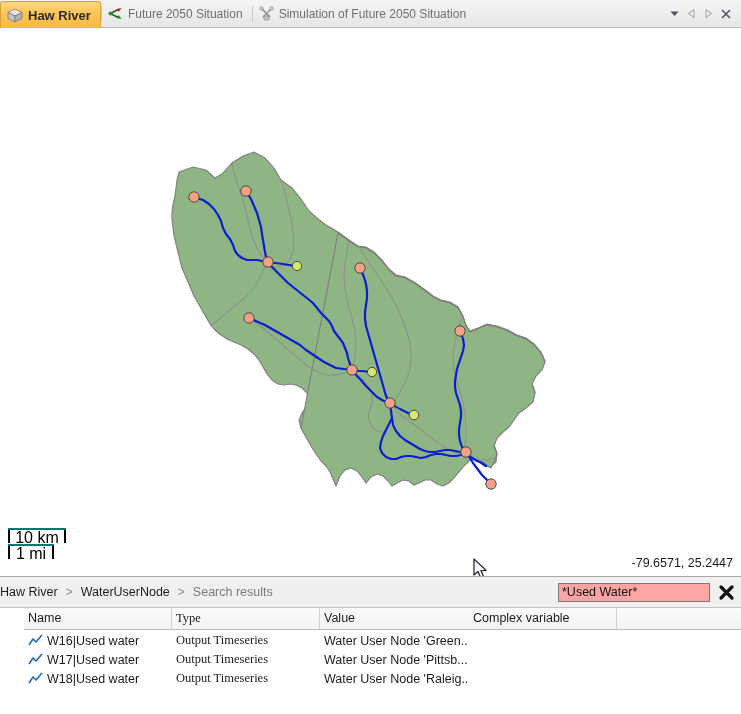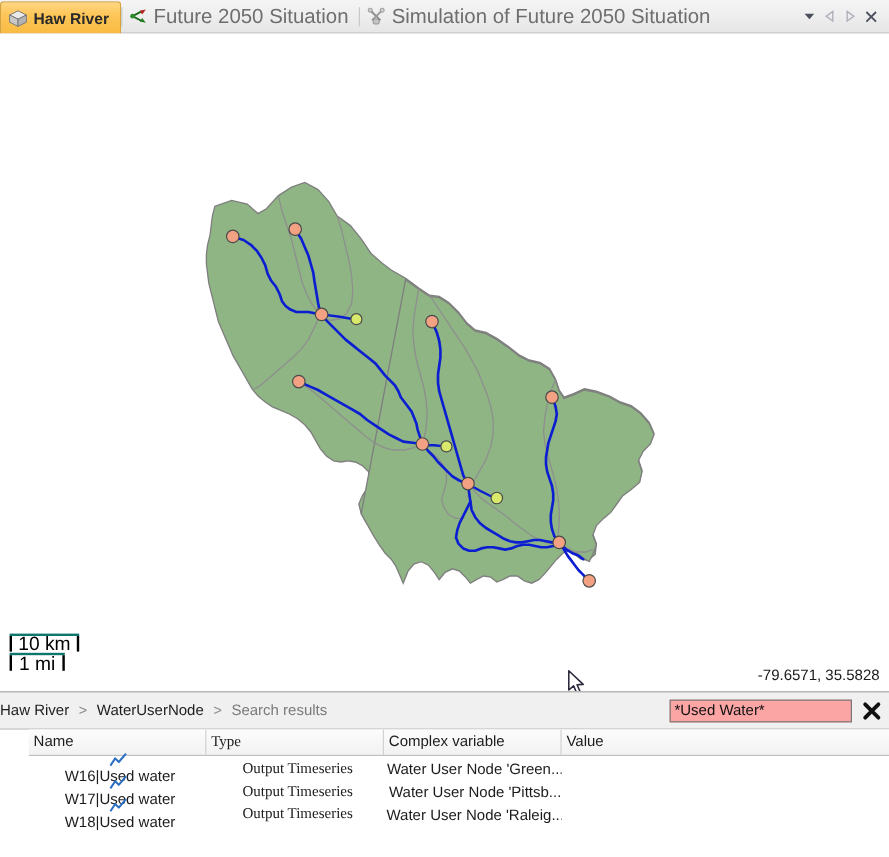--- a/index.html
+++ b/index.html
@@ -28,21 +28,21 @@
     box-sizing: border-box;
     display: flex;
     align-items: stretch;
   }
   .tab {
     display: flex;
     align-items: center;
     padding: 0 9px 0 6px;
     height: 27px;
     box-sizing: border-box;
-    font-size: 17px;
+    font-size: 12px;
     color: #6e6e6e;
     white-space: nowrap;
     cursor: default;
   }
   .tab.active {
     background: linear-gradient(to bottom, #ffd783 0%, #fdc658 40%, #f9bb42 100%);
     border: 1px solid #d8a33a;
     border-bottom: none;
     border-radius: 3px 3px 0 0;
     color: #2a2a2a;
@@ -204,21 +204,20 @@
   }
   .res-row .rc {
     font-size: 12.5px;
     color: #1c1c1c;
     padding-left: 4px;
     box-sizing: border-box;
     white-space: nowrap;
     overflow: hidden;
     display: flex;
     align-items: center;
-    flex-direction: column;
   }
   .c0 { width: 148px; }
   .c1 { width: 148px; font-family: Liberation Serif, serif; }
   .c2 { width: 148px; }
   .c3 { width: 148px; }
   .c4 { width: 149px; border-right: none !important; }
   .rowicon { width: 15px; height: 13px; margin-right: 4px; flex: none; }
   .res-rows { padding-top: 1px; }
 </style>
 </head>
@@ -408,21 +407,21 @@
       <div class="tickR"></div>
       <span>10 km</span>
     </div>
     <div class="scale-row scale-mi">
       <div class="tickL"></div>
       <div class="tickR"></div>
       <span>1 mi</span>
     </div>
   </div>
 
-  <div class="coords">-79.6571, 35.5828</div>
+  <div class="coords">-79.6571, 25.2447</div>
 
   <svg class="cursor-arrow" width="18" height="24" viewBox="0 0 18 24">
     <polygon points="1,1 1,17 5,13.5 7.8,20 10.6,18.8 7.9,12.6 13,12.3" fill="#ffffff" stroke="#2b2b3c" stroke-width="1.3" stroke-linejoin="round"></polygon>
   </svg>
 </div>
 
 <div class="crumbbar">
   <div class="crumbs">
     <span class="crumb">Haw River</span>
     <span class="crumb-sep">&gt;</span>
@@ -439,22 +438,22 @@
       </svg>
     </div>
   </div>
 </div>
 
 <div class="results">
 
   <div class="res-head">
     <div class="hc c0">Name</div>
     <div class="hc c1">Type</div>
+    <div class="hc c4">Value</div>
     <div class="hc c3">Complex variable</div>
-    <div class="hc c4">Value</div>
   </div>
 
   <div class="res-rows">
 
     <div class="res-row">
       <div class="rc c0">
         <svg class="rowicon" viewBox="0 0 15 13">
           <path d="M1 11 L5 5 L8 8 L14 1" fill="none" stroke="#2a6fc4" stroke-width="1.7" stroke-linejoin="round"></path>
         </svg>
         <span>W16|Used water</span>

